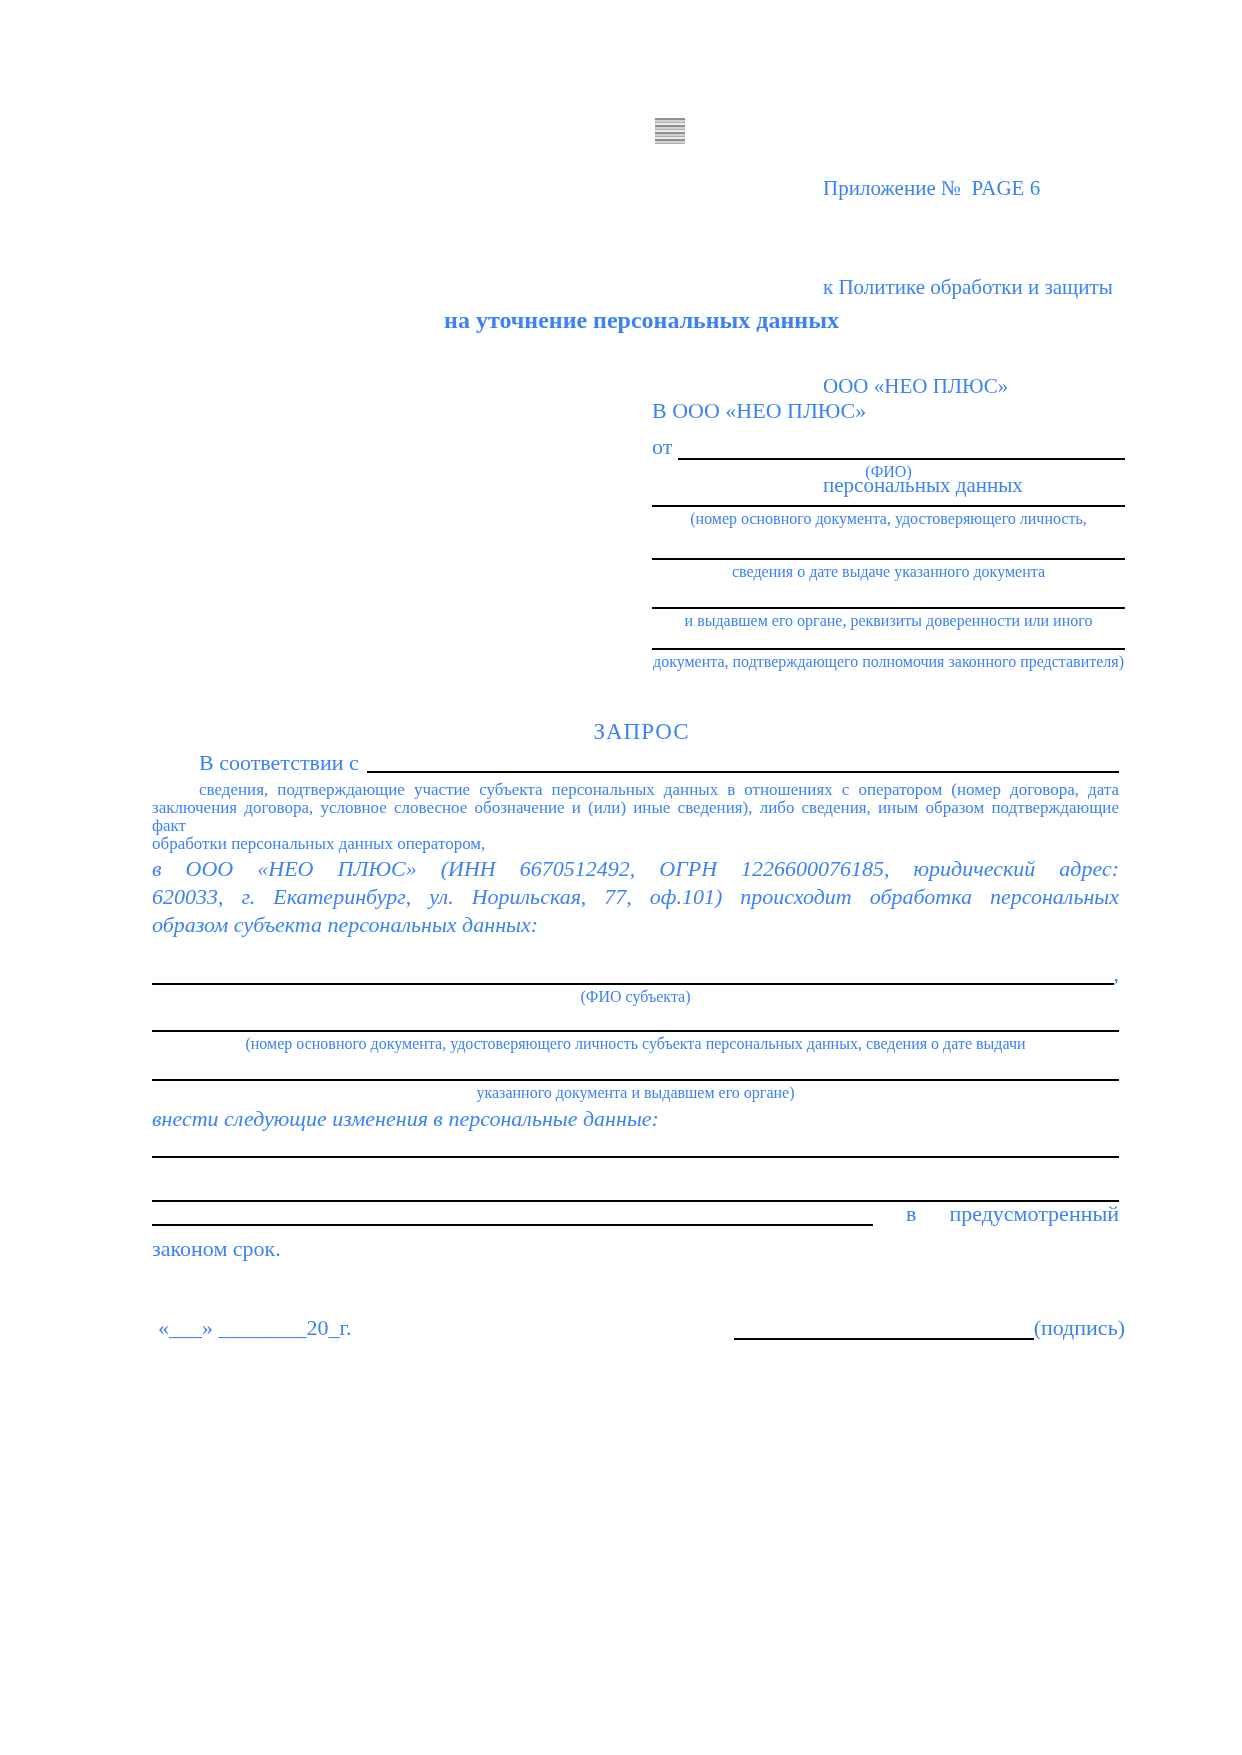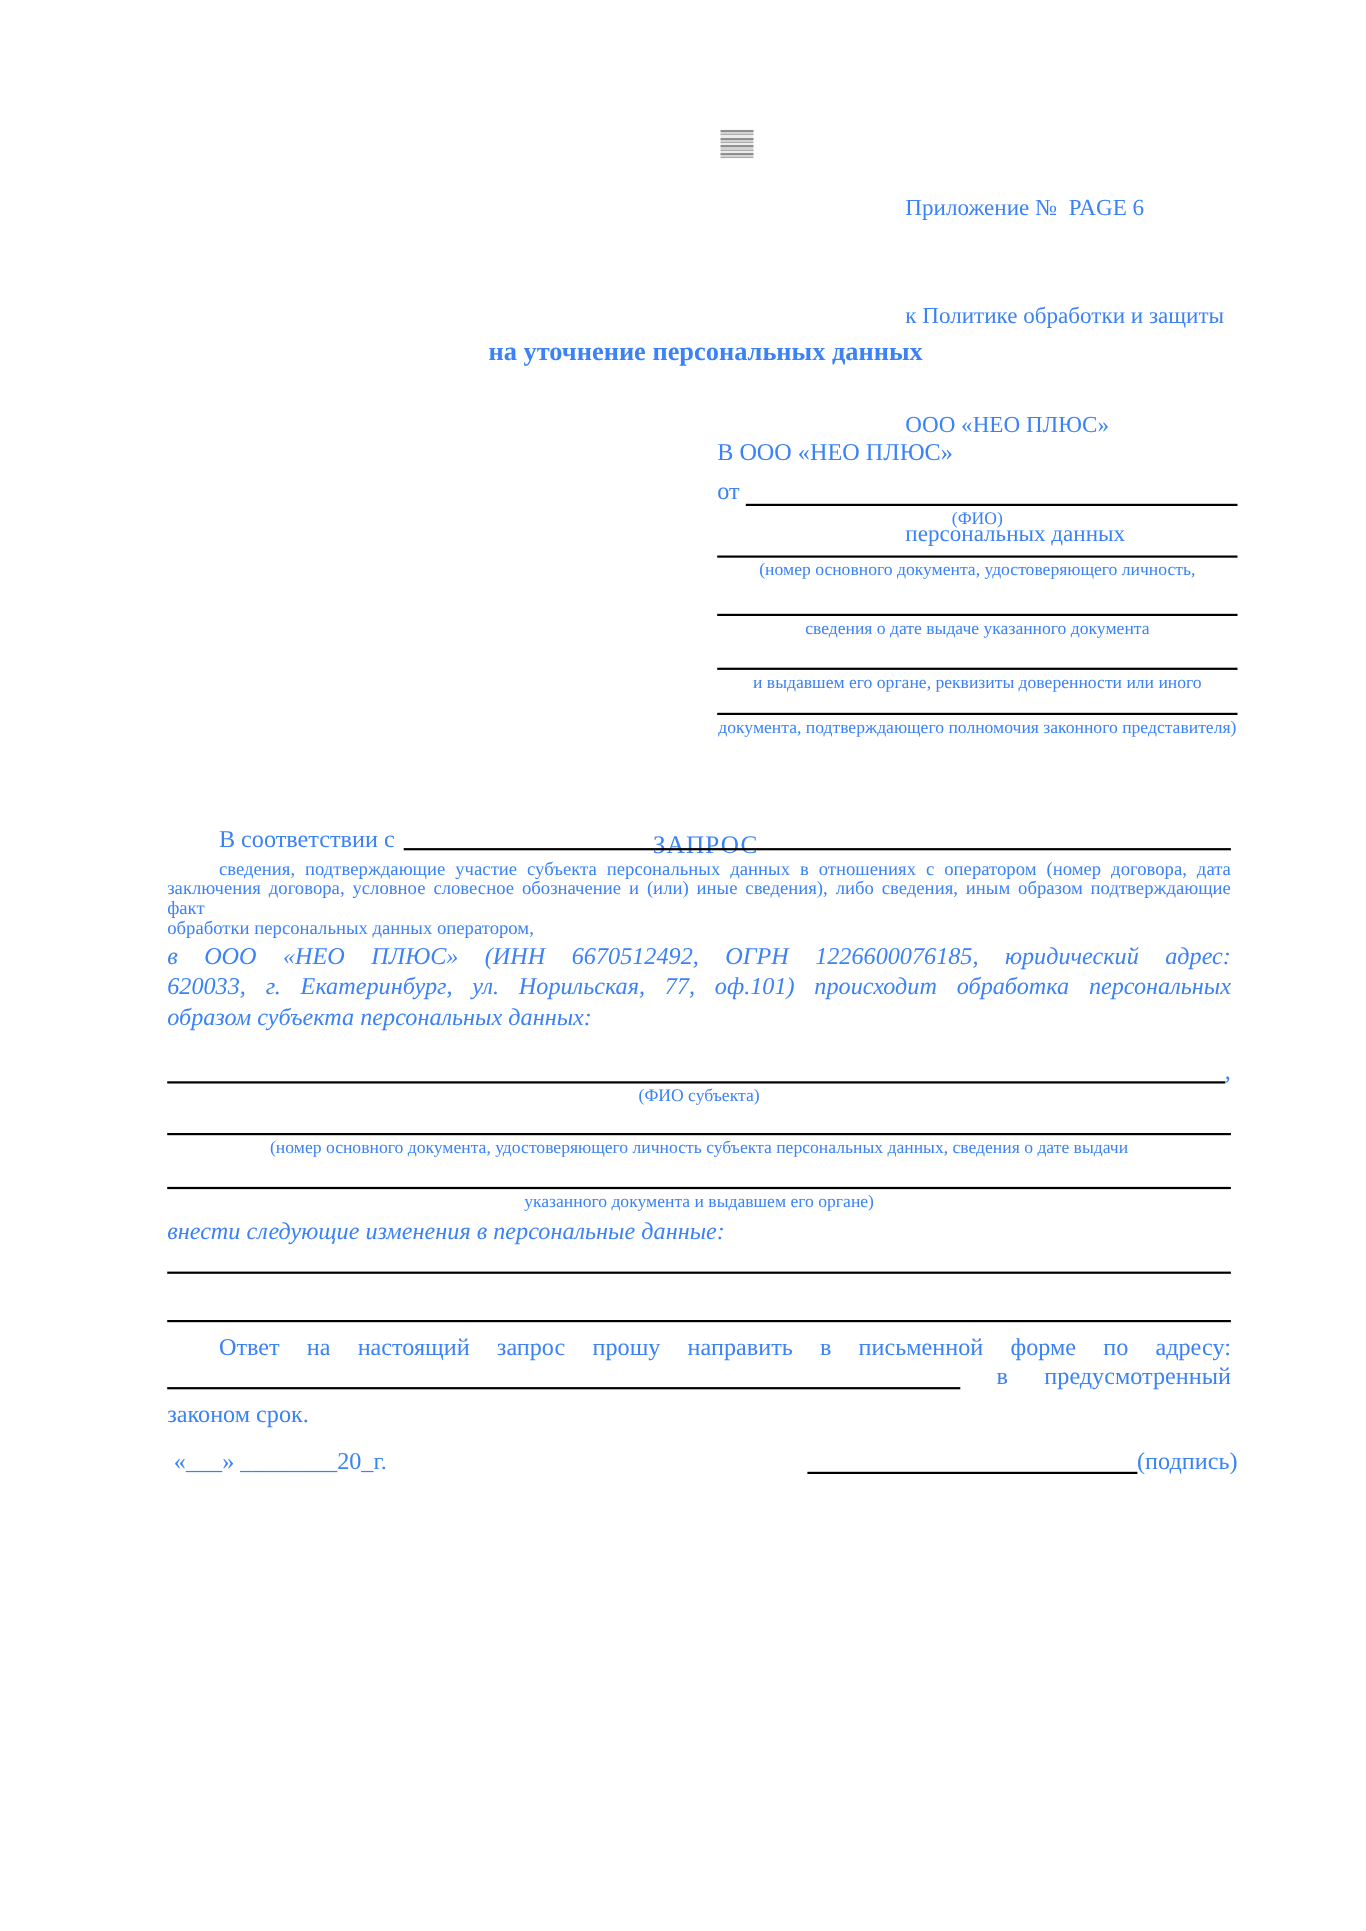--- a/index.html
+++ b/index.html
@@ -32,21 +32,21 @@
   .addr .from-row .fill{flex:1;border-bottom:2px solid #000;margin-left:6px;}
   .cap{font-size:16px;line-height:18px;text-align:center;}
   .addr .cap{margin:3px -40px 0;white-space:nowrap;}
   .bline{height:0;border-bottom:2px solid #000;}
   .addr .b1{margin-top:24px;}
   .addr .b2{margin-top:30px;}
   .addr .b3{margin-top:26px;}
   .addr .b4{margin-top:18px;}
   
   .zapros{
-    position:absolute;left:158px;top:755px;width:967px;
+    position:absolute;left:158px;top:719px;width:967px;
     text-align:center;font-size:23px;letter-spacing:1px;
   }
   
   .body{position:absolute;left:152px;top:750px;width:967px;font-size:22px;}
   .intro-row{display:flex;padding-left:47px;line-height:25px;}
   .intro-row .fill{flex:1;border-bottom:2px solid #000;margin-left:8px;margin-bottom:2px;}
   .fineprint{margin-top:6px;font-size:17px;line-height:18px;}
   .fineprint .jl{text-align:justify;text-align-last:justify;}
   .fineprint .fp0{text-indent:47px;}
   .para{line-height:28px;font-style:italic;}
@@ -146,21 +146,20 @@
     <div class="bline s2"></div>
     <div class="cap">указанного документа и выдавшем его органе)</div>
 
     <div class="para lawpara">
       <div>внести следующие изменения в персональные данные:</div>
     </div>
 
     <div class="bline g1"></div>
     <div class="bline g2"></div>
 
-    <div class="replypara">Ответ на настоящий запрос прошу направить в письменной форме по адресу:</div>
 
     <div class="reply-row">
       <span class="fill"></span>
       <span>в</span>
       <span>предусмотренный</span>
     </div>
 
     <div class="tail">законом срок.</div>
   </div>
 

